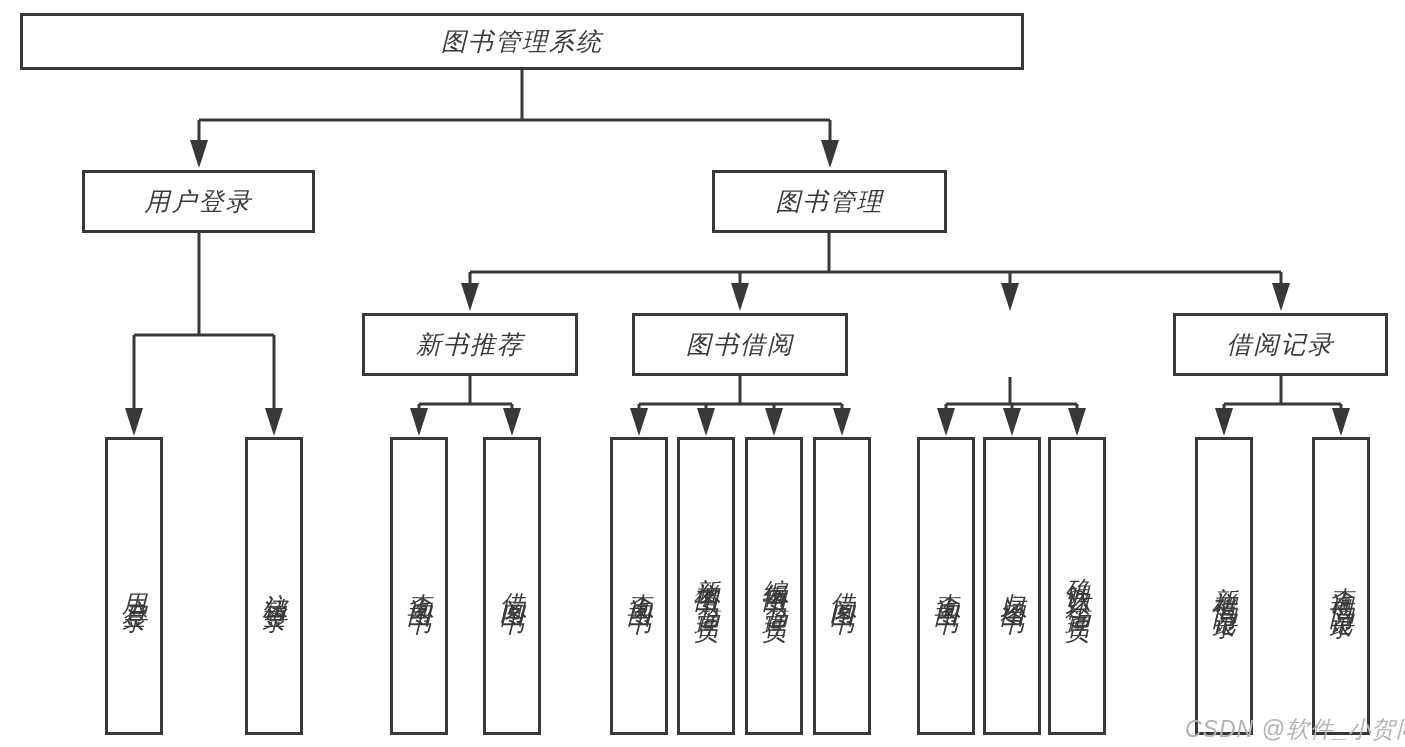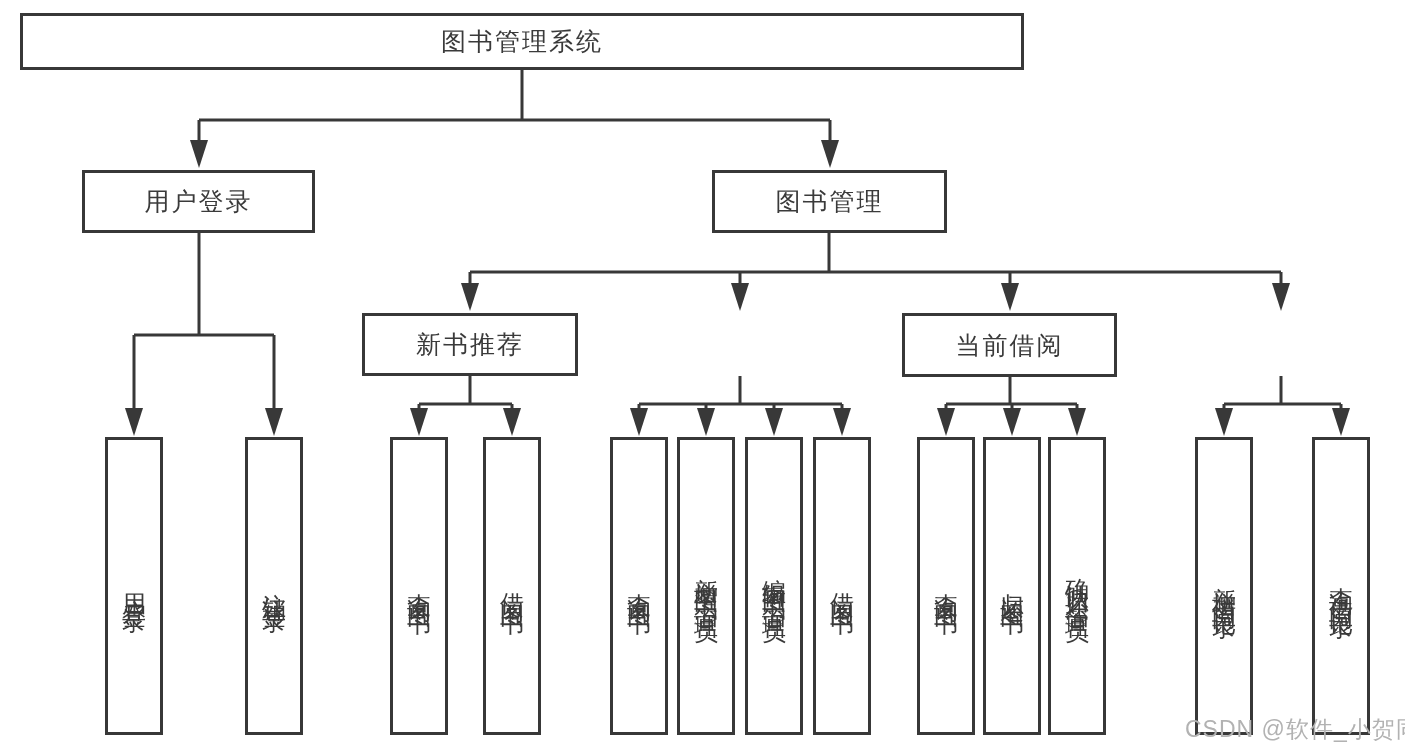--- a/index.html
+++ b/index.html
@@ -8,20 +8,21 @@
     --watermark:#b2b2b2;
     --background:#ffffff;
   }
   html,body{margin:0;padding:0;background:var(--background);}
   .canvas{
     position:relative;
     width:1405px;height:747px;
     background:var(--background);
     overflow:hidden;
     font-family:"Liberation Sans","DejaVu Sans",sans-serif;
+    font-style:italic;
   }
   svg.connectors{position:absolute;left:0;top:0;z-index:1;}
   .cline{fill:none;stroke:var(--line,#383838);stroke-width:3;}
   .ahead{fill:var(--line,#383838);stroke:none;}
   .box{
     position:absolute;
     box-sizing:border-box;
     border:3px solid var(--line,#383838);
     background:#ffffff;
     display:flex;align-items:center;justify-content:center;
@@ -101,22 +102,25 @@
   <div class="box h" style="left:82px;top:170px;width:233px;height:63px">
     <span>用户登录</span>
   </div>
   <div class="box h" style="left:362px;top:313px;width:216px;height:63px">
     <span>新书推荐</span>
   </div>
 
   <div class="box h" style="left:712px;top:170px;width:235px;height:63px">
     <span>图书管理</span>
   </div>
-  <div class="box h" style="left:902px;top:313px;width:215px;height:64px">
-    <span>当前借阅</span>
+  <div class="box h" style="left:632px;top:313px;width:216px;height:63px">
+    <span>图书借阅</span>
+  </div>
+  <div class="box h" style="left:1173px;top:313px;width:215px;height:63px">
+    <span>借阅记录</span>
   </div>
 
   <div class="box v" style="left:105px">
     <span>用户登录</span>
   </div>
   <div class="box v" style="left:245px">
     <span>注销登录</span>
   </div>
 
   <div class="box v" style="left:390px">

